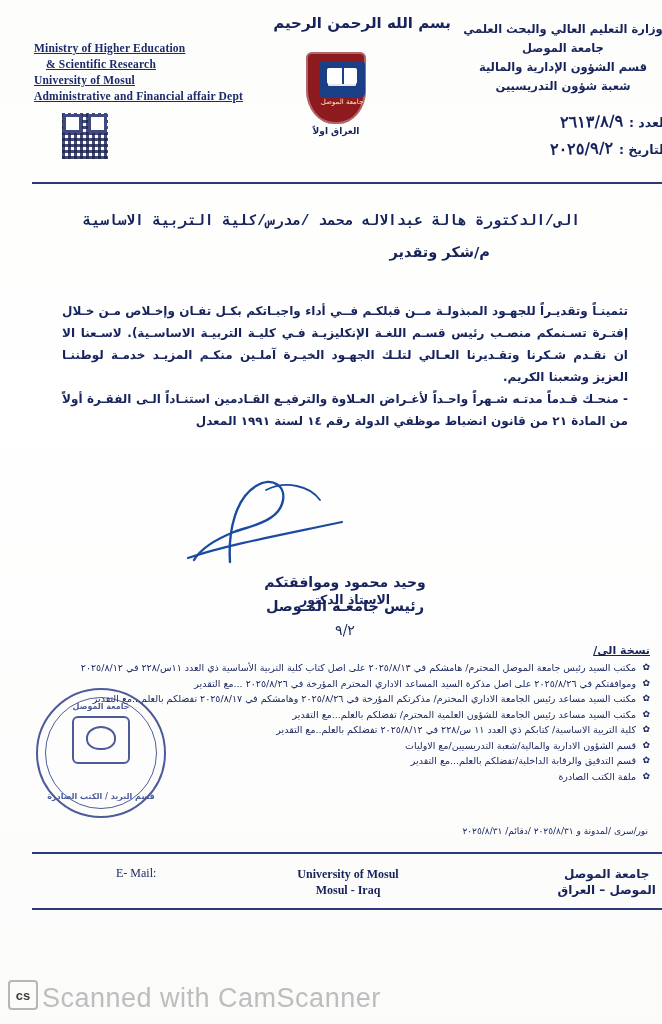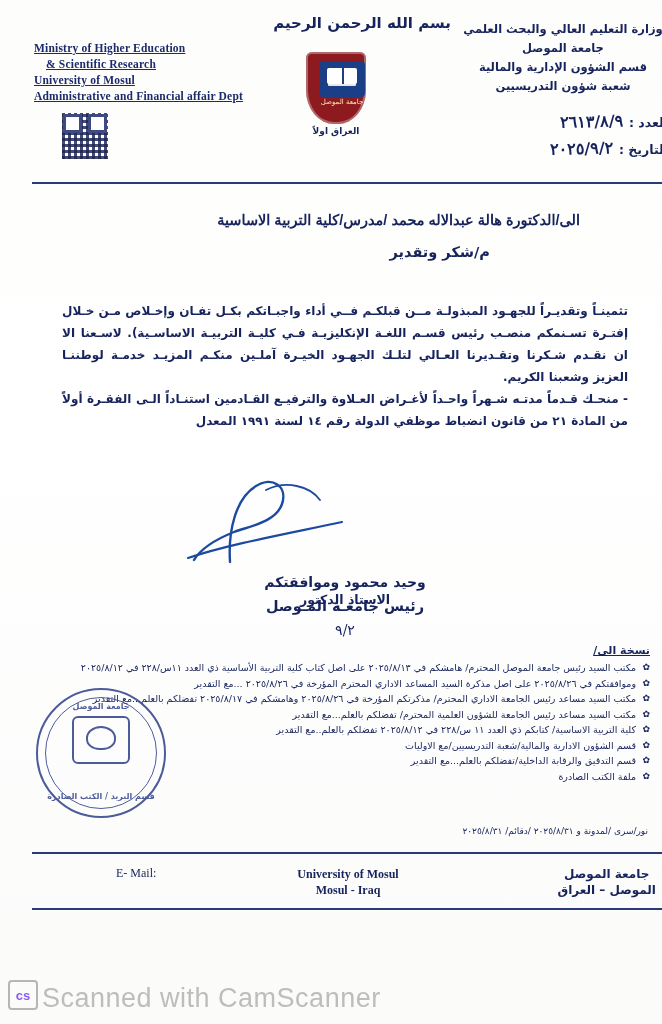--- a/index.html
+++ b/index.html
@@ -193,21 +193,21 @@
 
   
   .addressee {
     position: absolute;
     right: 110px;
     top: 212px;
     direction: rtl;
     color: #17235c;
     font-weight: bold;
     font-size: 14.5px;
-    font-family: Liberation Sans, sans-serif;
+    font-family: Liberation Mono, monospace;
     white-space: nowrap;
   }
   .subject {
     position: absolute;
     right: 200px;
     top: 244px;
     direction: rtl;
     color: #17235c;
     font-weight: bold;
     font-size: 14.5px;
@@ -403,21 +403,21 @@
     height: 46px;
   }
   .cs-badge {
     position: absolute;
     left: 8px;
     bottom: 8px;
     width: 26px;
     height: 26px;
     border: 2px solid #b6b6b6;
     border-radius: 4px;
-    color: #8b5cf6;
+    color: #404040;
     font-size: 13px;
     font-weight: bold;
     font-family: "Liberation Sans", sans-serif;
     display: flex;
     align-items: center;
     justify-content: center;
   }
   .cs-text {
     position: absolute;
     left: 42px;

